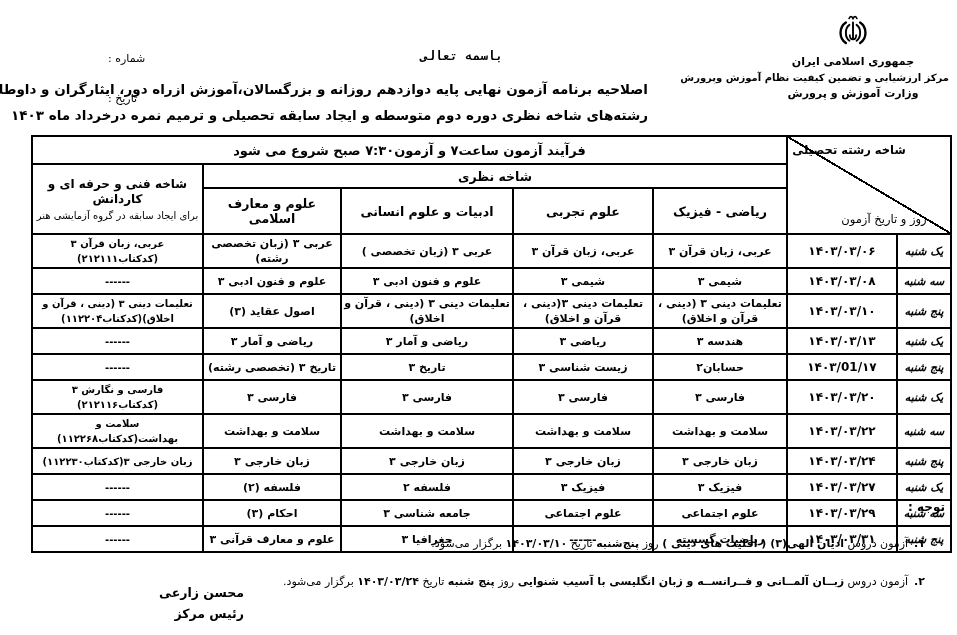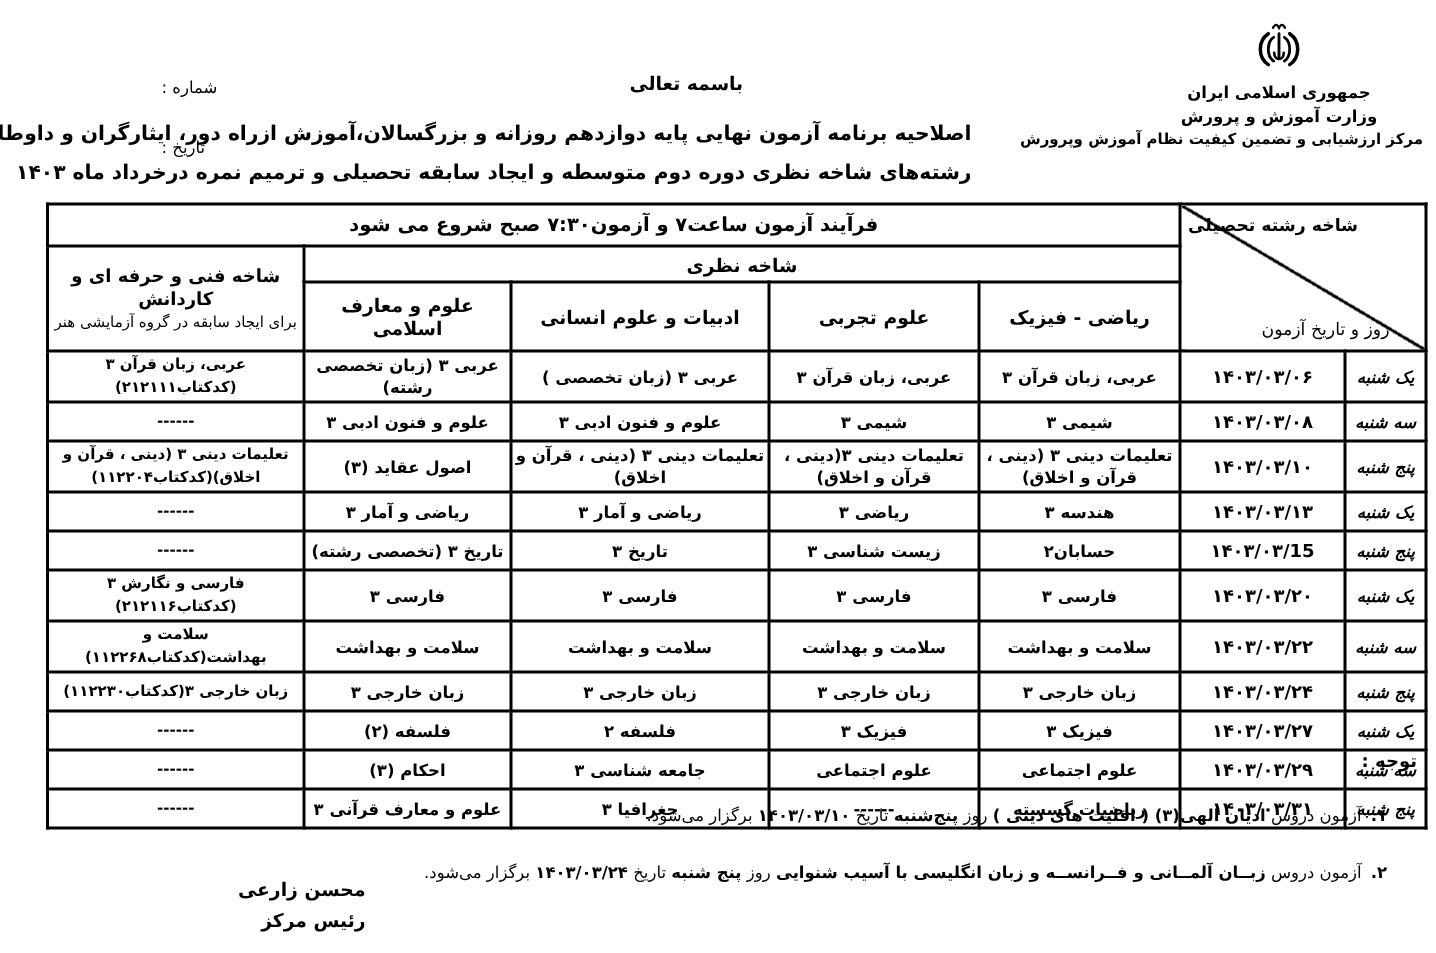--- a/index.html
+++ b/index.html
@@ -4,21 +4,21 @@
 <style>
   html,body{margin:0;padding:0;background:#fff;}
   body{width:957px;height:635px;font-family:"DejaVu Sans",sans-serif;color:#000;}
   #page{position:relative;width:957px;height:635px;background:#fff;overflow:hidden;direction:rtl;}
 
   
   .org-block{position:absolute;top:12px;right:8px;width:192px;text-align:center;}
   .org-block .emblem{display:block;margin:0 auto 2px auto;}
   .org-line{font-size:11px;font-weight:bold;line-height:16px;white-space:nowrap;}
   .org-line.small{font-size:10px;}
-  .bismillah{position:absolute;top:48px;left:420px;font-size:12.5px;font-weight:bold;}
+  .bismillah{position:absolute;top:48px;left:420px;font-size:12.5px;font-weight:bold;font-family:Liberation Mono, monospace;}
   .number-label{position:absolute;top:52px;left:108px;font-size:11px;}
   .date-label{position:absolute;top:92px;left:108px;font-size:11px;}
   .title-block{position:absolute;top:76px;right:309px;width:560px;text-align:right;}
   .title-line{font-size:13.5px;font-weight:bold;line-height:26px;white-space:nowrap;}
 
   
   table.sched{position:absolute;top:135px;right:5px;width:919px;border-collapse:collapse;table-layout:fixed;direction:rtl;}
   table.sched th,table.sched td{border:2px solid #000;text-align:center;vertical-align:middle;padding:1px 2px;font-weight:bold;}
   .process-cell{font-size:13px;height:24px;}
   .theory-cell{font-size:12.5px;height:20px;}
@@ -57,22 +57,22 @@
         <path d="M19 7 q2.5 -5 5 0 q2.5 -5 5 0" stroke-width="2"></path>
         <path d="M15 12 C 6 18, 6 32, 15 38" stroke-width="3"></path>
         <path d="M33 12 C 42 18, 42 32, 33 38" stroke-width="3"></path>
         <path d="M19.5 15 C 13.5 19, 13.5 31, 19.5 35" stroke-width="2.4"></path>
         <path d="M28.5 15 C 34.5 19, 34.5 31, 28.5 35" stroke-width="2.4"></path>
         <path d="M24 12 L24 32" stroke-width="2.4"></path>
         <path d="M20 28 C 20 35, 28 35, 28 28" stroke-width="2.2"></path>
       </g>
     </svg>
     <div class="org-line">جمهوری اسلامی ایران</div>
+    <div class="org-line small">مرکز ارزشیابی و تضمین کیفیت نظام آموزش  وپرورش</div>
     <div class="org-line">وزارت آموزش و پرورش</div>
-    <div class="org-line small">مرکز ارزشیابی و تضمین کیفیت نظام آموزش  وپرورش</div>
   </div>
 
   <div class="bismillah">باسمه تعالی</div>
   <div class="number-label">شماره :</div>
   <div class="date-label">تاریخ :</div>
 
   <div class="title-block">
     <div class="title-line">اصلاحیه برنامه آزمون نهایی پایه دوازدهم روزانه و بزرگسالان،آموزش ازراه دور، ایثارگران و داوطلبان‌آزاد</div>
     <div class="title-line">رشته‌های شاخه نظری دوره دوم متوسطه و ایجاد سابقه تحصیلی و ترمیم نمره درخرداد ماه ۱۴۰۳</div>
   </div>
@@ -141,21 +141,21 @@
           <td class="c-day">یک شنبه</td>
           <td class="c-date">۱۴۰۳/۰۳/۱۳</td>
           <td class="c-riazi">هندسه ۳</td>
           <td class="c-tajrobi">ریاضی ۳</td>
           <td class="c-ensani">ریاضی و آمار ۳</td>
           <td class="c-maaref">ریاضی و آمار ۳</td>
           <td class="c-fanni">------</td>
         </tr>
         <tr>
           <td class="c-day">پنج شنبه</td>
-          <td class="c-date">۱۴۰۳/۰۳/15</td>
+          <td class="c-date">۱۴۰۳/01/۱۷</td>
           <td class="c-riazi">حسابان۲</td>
           <td class="c-tajrobi">زیست شناسی ۳</td>
           <td class="c-ensani">تاریخ ۳</td>
           <td class="c-maaref">تاریخ ۳ (تخصصی رشته)</td>
           <td class="c-fanni">------</td>
         </tr>
         <tr>
           <td class="c-day">یک شنبه</td>
           <td class="c-date">۱۴۰۳/۰۳/۲۰</td>
           <td class="c-riazi">فارسی ۳</td>

